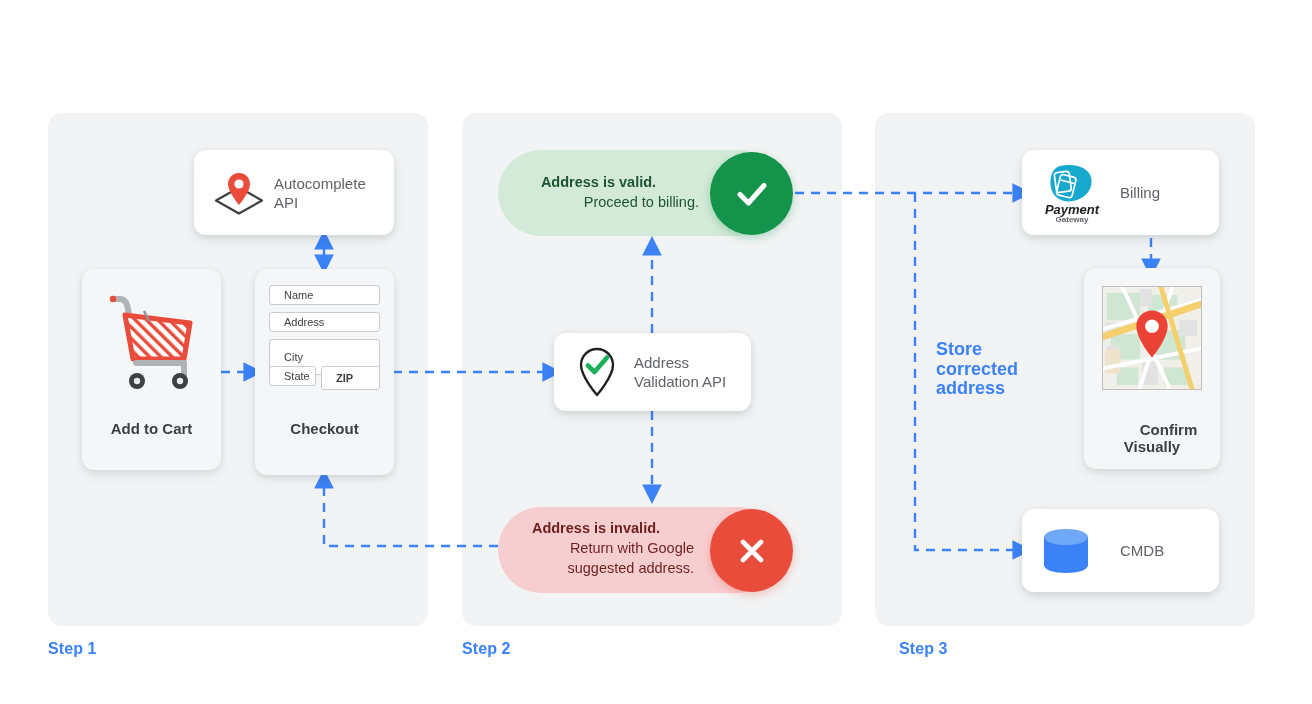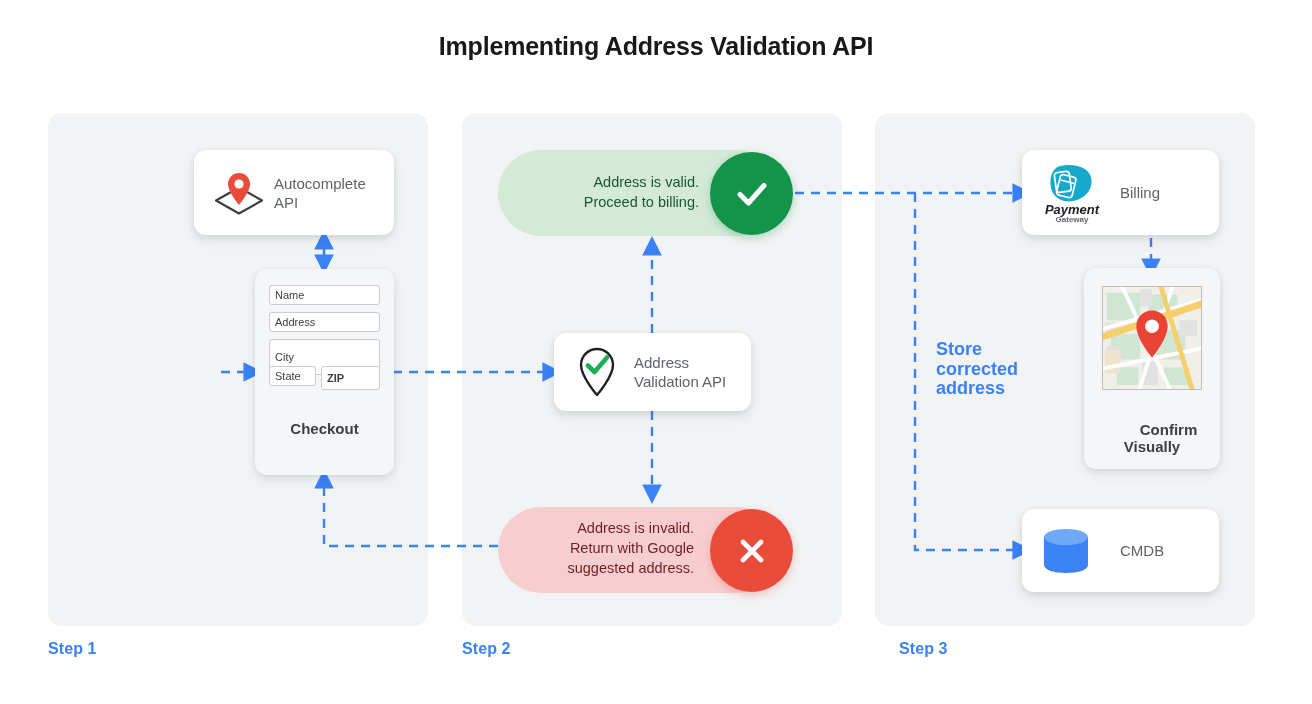--- a/index.html
+++ b/index.html
@@ -56,38 +56,38 @@
   }
 
   
   .field {
     position: absolute;
     background: #ffffff;
     border: 1px solid #c8ccd0;
     border-radius: 3px;
     font-size: 11px; color: #3c4043;
     display: flex; align-items: center;
-    padding-left: 5px;
+    padding-left: 14px;
     font-family: "Liberation Sans", sans-serif;
   }
 
   
   .pill {
     position: absolute;
     border-radius: 60px;
   }
   .pill.green { background: #d3ead8; }
   .pill.red   { background: #f7ced0; }
   .pill-text {
     position: absolute;
     text-align: right;
     line-height: 20px;
     font-size: 14.5px;
   }
-  .pill-text .strong { font-weight: normal; display: block; }
+  .pill-text .strong { font-weight: bold; display: block; text-align: center; }
   .pill-text.green { color: #1e5631; }
   .pill-text.red   { color: #6e1f1f; }
 
   .badge {
     position: absolute;
     border-radius: 50%;
     display: flex; align-items: center; justify-content: center;
   }
   .badge.green { background: #14934a; box-shadow: 0 3px 8px rgba(20,147,74,.30); }
   .badge.red   { background: #ea4c3b; box-shadow: 0 3px 8px rgba(234,76,59,.30); }
@@ -102,21 +102,20 @@
   }
 
   
   .map-thumb { position: absolute; border: 1px solid #bdbdbd; overflow: hidden; background:#f3efe6; }
 </style>
 </head>
 <body>
 
 <div id="stage">
 
-  <div class="title">Implementing Address Validation API</div>
 
   <div class="panel" style="left:48px; top:113px; width:380px; height:513px;"></div>
   <div class="panel" style="left:462px; top:113px; width:380px; height:513px;"></div>
   <div class="panel" style="left:875px; top:113px; width:380px; height:513px;"></div>
 
   <div class="panel-label" style="left:48px; top:640px;">Step 1</div>
   <div class="panel-label" style="left:462px; top:640px;">Step 2</div>
   <div class="panel-label" style="left:875px; top:640px;margin-left:24px;">Step 3</div>
 
   <svg class="conn" viewBox="0 0 1312 704">
@@ -151,20 +150,40 @@
   <div class="card" style="left:194px; top:150px; width:200px; height:85px;">
     <svg style="position:absolute;left:14px;top:17px;" width="62" height="52" viewBox="0 0 62 52">
       <path d="M31,46.5 L8,33.5 L31,20.5 L54,33.5 Z" fill="#ffffff" stroke="#3c4043" stroke-width="2.2" stroke-linejoin="round"></path>
       <path d="M31,6 C24.9,6 20,10.9 20,17 C20,25 31,38 31,38 C31,38 42,25 42,17 C42,10.9 37.1,6 31,6 Z" fill="#ea4c3b"></path>
       <circle cx="31" cy="17" r="4.6" fill="#ffffff"></circle>
     </svg>
     <div class="card-text" style="left:80px; top:24px;">Autocomplete</div>
     <div class="card-text" style="left:80px; top:43px;">API</div>
   </div>
 
+  <div class="card-inner-grey" style="left:82px; top:269px; width:139px; height:201px;">
+    <svg style="position:absolute;left:18px;top:18px;" width="104" height="104" viewBox="0 0 104 104">
+      <defs>
+        <pattern id="hatch" width="8" height="8" patternTransform="rotate(-45)" patternUnits="userSpaceOnUse">
+          <rect width="8" height="8" fill="#ffffff"></rect>
+          <rect width="3.4" height="8" fill="#ea4c3b"></rect>
+        </pattern>
+      </defs>
+      <path d="M13,12 L20,12 C25,12 27,16 28,22 L38,76" fill="none" stroke="#b0b3b5" stroke-width="6" stroke-linecap="round"></path>
+      <circle cx="13" cy="12" r="3.2" fill="#ea4c3b"></circle>
+      <path d="M25,28 L90,36 L84,72 L33,72 Z" fill="url(#hatch)" stroke="#ea4c3b" stroke-width="5" stroke-linejoin="round"></path>
+      <path d="M36,76 L84,76 L84,88" fill="none" stroke="#b0b3b5" stroke-width="6" stroke-linecap="round" stroke-linejoin="round"></path>
+      <path d="M44,24 L49,34" fill="none" stroke="#8f9294" stroke-width="2.4"></path>
+      <circle cx="37" cy="94" r="8" fill="#3c4043"></circle>
+      <circle cx="37" cy="94" r="3.2" fill="#e8eaed"></circle>
+      <circle cx="80" cy="94" r="8" fill="#3c4043"></circle>
+      <circle cx="80" cy="94" r="3.2" fill="#e8eaed"></circle>
+    </svg>
+    <div class="card-caption" style="top:150px;">Add to Cart</div>
+  </div>
 
   <div class="card-inner-grey" style="left:255px; top:269px; width:139px; height:206px;">
     <div class="field" style="left:14px; top:16px;  width:111px; height:20px;">Name</div>
     <div class="field" style="left:14px; top:43px;  width:111px; height:20px;">Address</div>
     <div class="field" style="left:14px; top:70px;  width:111px; height:36px;">City</div>
     <div class="field" style="left:14px; top:97px;  width:47px;  height:20px;">State</div>
     <div class="field" style="left:66px; top:97px;  width:59px;  height:24px;font-weight:bold;">ZIP</div>
     <div class="card-caption" style="top:150px;">Checkout</div>
   </div>
 

